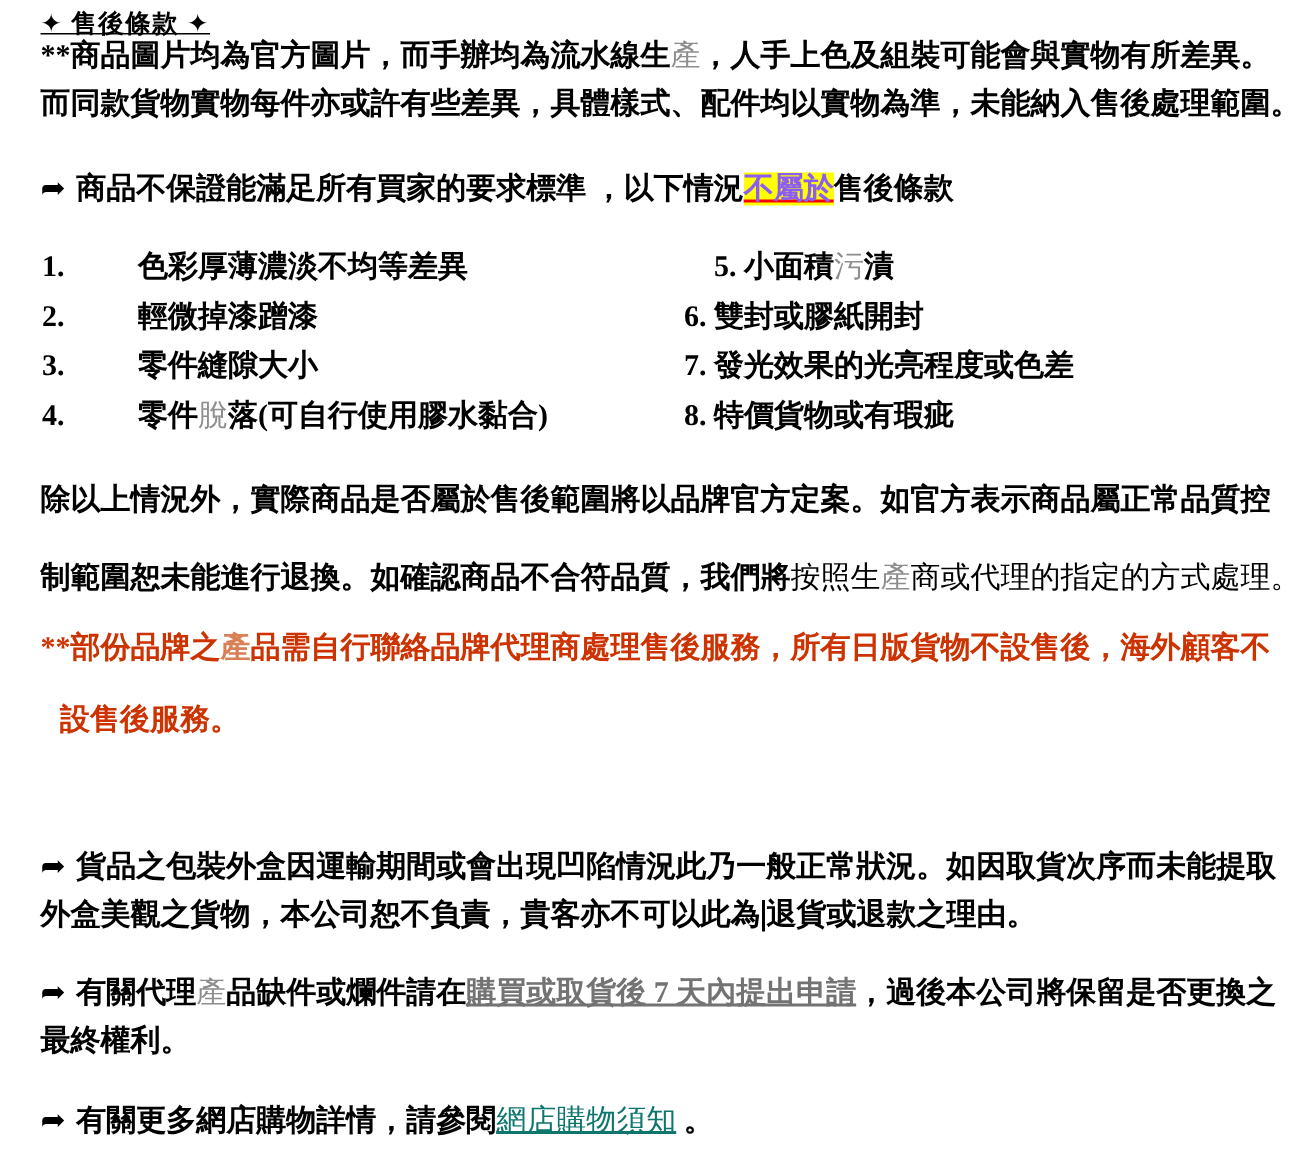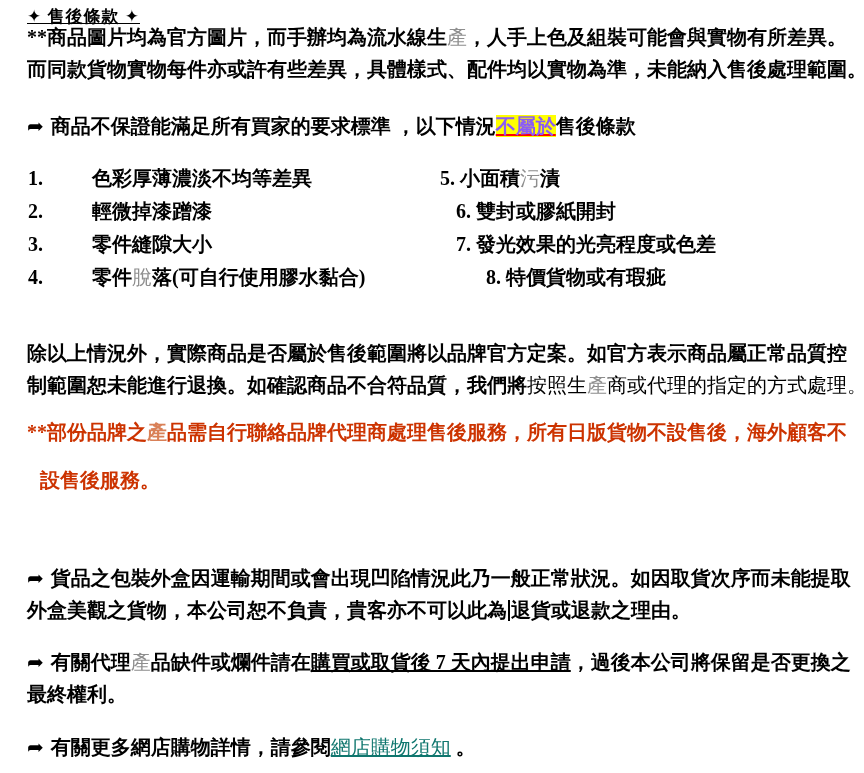--- a/index.html
+++ b/index.html
@@ -13,45 +13,45 @@
     font-size:20px;font-weight:700;line-height:24px;
   }
   .run{display:inline;}
   .title{font-size:17px;font-weight:700;text-decoration:underline;letter-spacing:1px;}
   .arrow{margin-right:7px;}
   .reg{font-weight:400;}
   .sub{color:#8e8e8e;font-weight:400;}
   .red{color:#cc3300;}
   .redsub{color:#d98057;}
   .hl{color:#8b5cf6;background:#ffff00;text-decoration:underline;text-decoration-color:#ff0000;}
-  .redlink{color:#000000;text-decoration:underline;cursor:pointer;}
+  .redlink{color:#737373;text-decoration:underline;cursor:pointer;}
   .bluelink{color:#0f766e;font-weight:400;text-decoration:underline;cursor:pointer;}
   .caret{display:inline-block;width:2px;height:21px;background:#000;vertical-align:text-bottom;margin:0 1px;}
 </style>
 </head>
 <body>
 
 <div class="page">
     <div class="line" style="left: 27px; top: 3px;"><span class="run title">✦ 售後條款 ✦</span></div>
     <div class="line" style="left: 27px; top: 25px;"><span class="run">**商品圖片均為官方圖片，而手辦均為流水線生</span><span class="run sub">產</span><span class="run">，人手上色及組裝可能會與實物有所差異。</span></div>
     <div class="line" style="left: 27px; top: 57px;"><span class="run">而同款貨物實物每件亦或許有些差異，具體樣式、配件均以實物為準，未能納入售後處理範圍。</span></div>
     <div class="line" style="left: 27px; top: 114px;"><span class="run arrow">➦</span><span class="run">商品不保證能滿足所有買家的要求標準 ，以下情況</span><span class="run hl">不屬於</span><span class="run">售後條款</span></div>
     <div class="line" style="left: 28px; top: 166px;"><span class="run">1.</span></div>
     <div class="line" style="left: 92px; top: 166px;"><span class="run">色彩厚薄濃淡不均等差異</span></div>
-    <div class="line" style="left: 440px; top: 166px;"><span class="run">5. 小面積</span><span class="run sub">污</span><span class="run">漬</span></div>
+    <div class="line" style="left: 476px; top: 166px;"><span class="run">5. 小面積</span><span class="run sub">污</span><span class="run">漬</span></div>
     <div class="line" style="left: 28px; top: 199px;"><span class="run">2.</span></div>
     <div class="line" style="left: 92px; top: 199px;"><span class="run">輕微掉漆蹭漆</span></div>
     <div class="line" style="left: 456px; top: 199px;"><span class="run">6. 雙封或膠紙開封</span></div>
     <div class="line" style="left: 28px; top: 232px;"><span class="run">3.</span></div>
     <div class="line" style="left: 92px; top: 232px;"><span class="run">零件縫隙大小</span></div>
     <div class="line" style="left: 456px; top: 232px;"><span class="run">7. 發光效果的光亮程度或色差</span></div>
     <div class="line" style="left: 28px; top: 265px;"><span class="run">4.</span></div>
     <div class="line" style="left: 92px; top: 265px;"><span class="run">零件</span><span class="run sub">脫</span><span class="run">落(可自行使用膠水黏合)</span></div>
-    <div class="line" style="left: 456px; top: 265px; margin-left: 30px;"><span class="run">8. 特價貨物或有瑕疵</span></div>
-    <div class="line" style="left: 27px; top: 341px;"><span class="run">除以上情況外，實際商品是否屬於售後範圍將以品牌官方定案。如官方表示商品屬正常品質控</span></div>
+    <div class="line" style="left: 456px; top: 265px;"><span class="run">8. 特價貨物或有瑕疵</span></div>
+    <div class="line" style="left: 27px; top: 321px;"><span class="run">除以上情況外，實際商品是否屬於售後範圍將以品牌官方定案。如官方表示商品屬正常品質控</span></div>
     <div class="line" style="left: 27px; top: 373px;"><span class="run">制範圍恕未能進行退換。如確認商品不合符品質，我們將</span><span class="run reg">按照生</span><span class="run sub">產</span><span class="run reg">商或代理的指定的方式處理。</span></div>
     <div class="line" style="left: 27px; top: 420px; text-align: right;"><span class="run red">**部份品牌之</span><span class="run redsub">產</span><span class="run red">品需自行聯絡品牌代理商處理售後服務，所有日版貨物不設售後，海外顧客不</span></div>
     <div class="line" style="left: 40px; top: 452px; margin-top: 16px;"><span class="run red">設售後服務。</span></div>
     <div class="line" style="left: 27px; top: 566px;"><span class="run arrow">➦</span><span class="run">貨品之包裝外盒因運輸期間或會出現凹陷情況此乃一般正常狀況。如因取貨次序而未能提取</span></div>
     <div class="line" style="left: 27px; top: 598px;"><span class="run">外盒美觀之貨物，本公司恕不負責，貴客亦不可以此為</span><span class="run caret"></span><span class="run">退貨或退款之理由。</span></div>
     <div class="line" style="left: 27px; top: 650px;"><span class="run arrow">➦</span><span class="run">有關代理</span><span class="run sub">產</span><span class="run">品缺件或爛件請在</span><span class="run redlink">購買或取貨後 7 天內提出申請</span><span class="run">，過後本公司將保留是否更換之</span></div>
     <div class="line" style="left: 27px; top: 682px;"><span class="run">最終權利。</span></div>
     <div class="line" style="left: 27px; top: 735px;"><span class="run arrow">➦</span><span class="run">有關更多網店購物詳情，請參閱</span><span class="run bluelink">網店購物須知</span><span class="run"> 。</span></div>
   </div>
 

